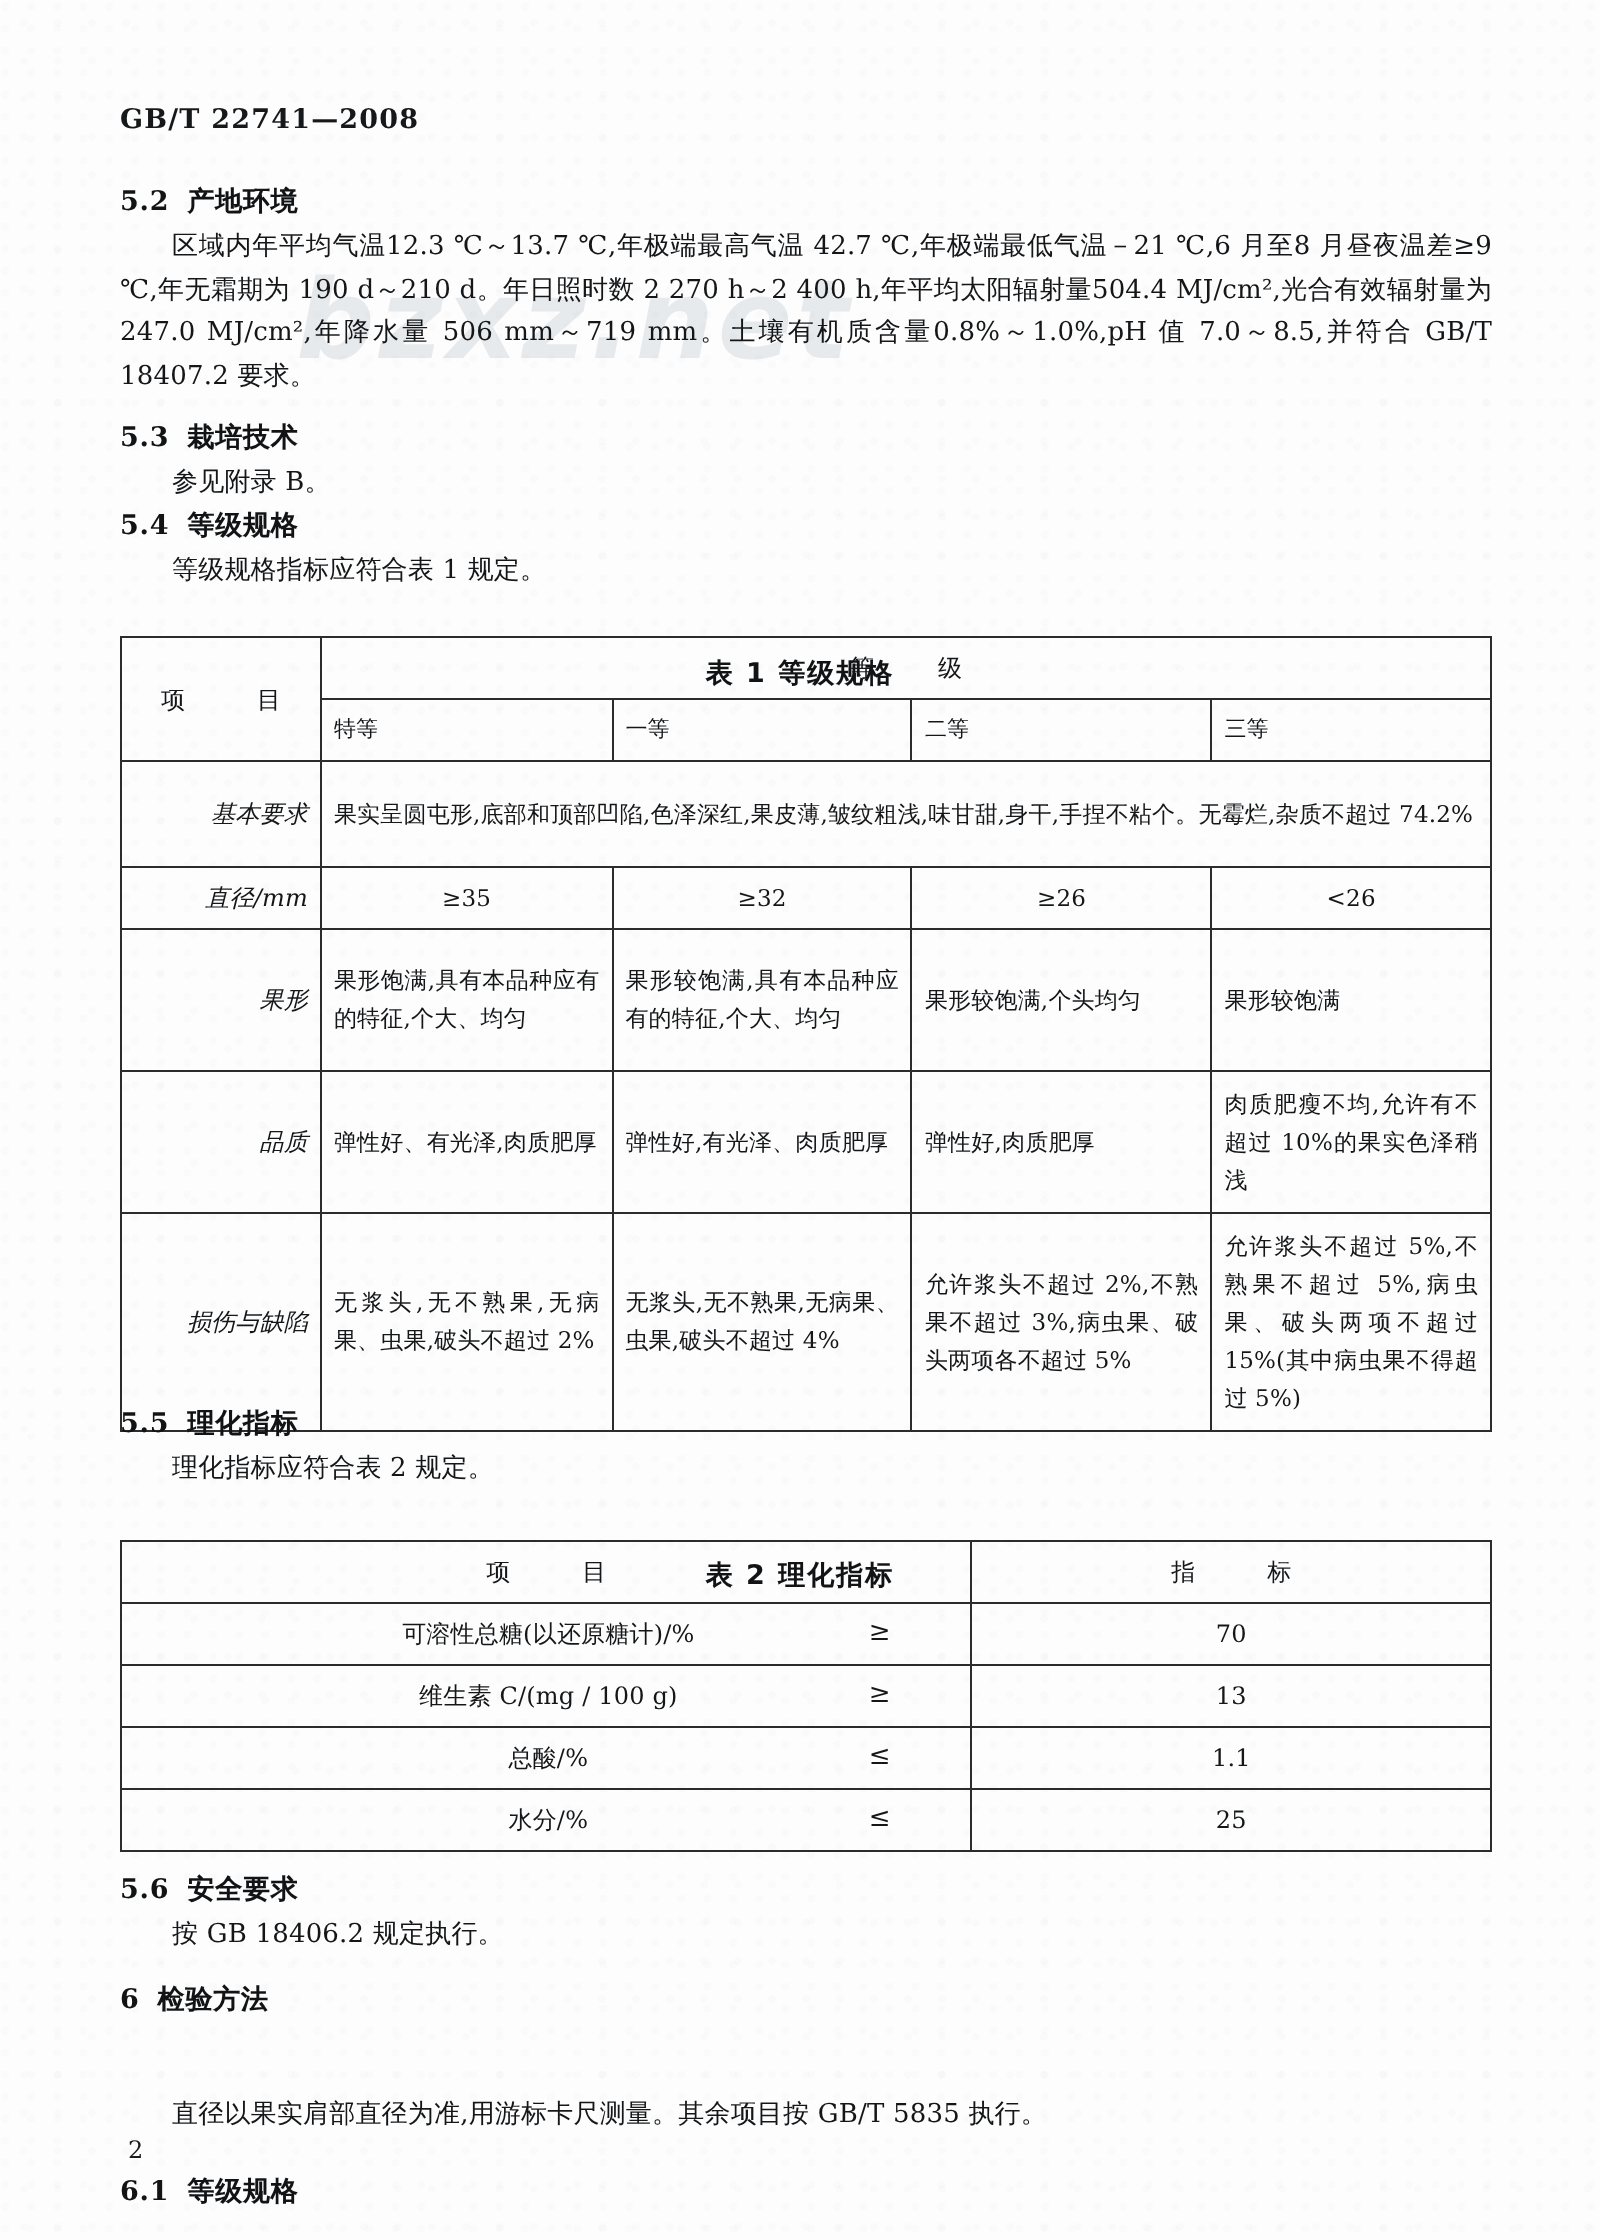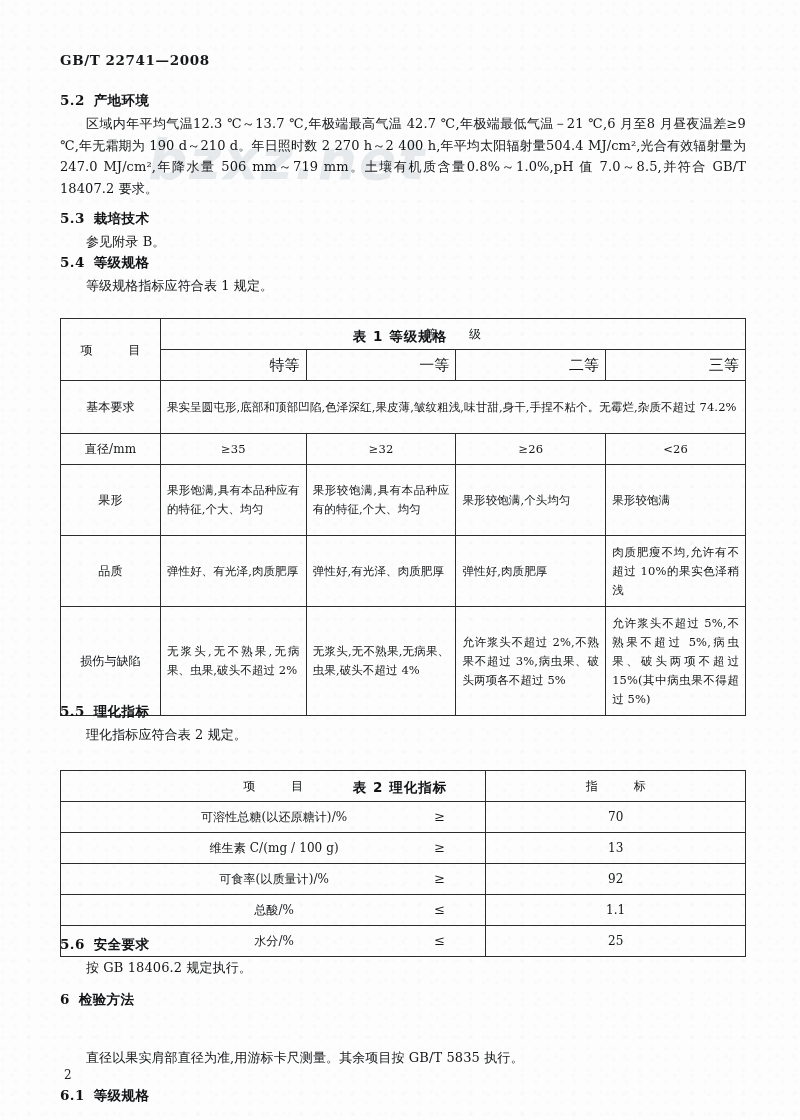--- a/index.html
+++ b/index.html
@@ -133,27 +133,28 @@
     font-size: 12px;
   }
   #table1 td.grade-top {
     text-align: center;
     font-size: 12px;
     letter-spacing: 10px;
     text-indent: 10px;
     height: 22px;
   }
   #table1 td.grade-col {
+    text-align: left;
+    font-size: 11px;
+    height: 22px;
+  }
+  #table1 td.rowlabel {
     text-align: right;
-    font-size: 15px;
-    height: 22px;
-  }
-  #table1 td.rowlabel {
-    text-align: center;
-    font-size: 12px;
+    font-size: 12px;
+    font-style: italic;
   }
   #table1 td.cell {
     font-size: 11.5px;
     line-height: 19px;
   }
   .spaced {
     letter-spacing: 12px;
     text-indent: 12px;
     display: inline-block;
   }
@@ -312,27 +313,20 @@
         </tr>
         <tr>
           <td class="item-cell">
             <span>维生素 C/(mg / 100 g)</span>
             <span class="op">≥</span>
           </td>
           <td class="val-cell">13</td>
         </tr>
         <tr>
           <td class="item-cell">
-            <span>可食率(以质量计)/%</span>
-            <span class="op">≥</span>
-          </td>
-          <td class="val-cell">92</td>
-        </tr>
-        <tr>
-          <td class="item-cell">
             <span>总酸/%</span>
             <span class="op">≤</span>
           </td>
           <td class="val-cell">1.1</td>
         </tr>
         <tr>
           <td class="item-cell">
             <span>水分/%</span>
             <span class="op">≤</span>
           </td>

